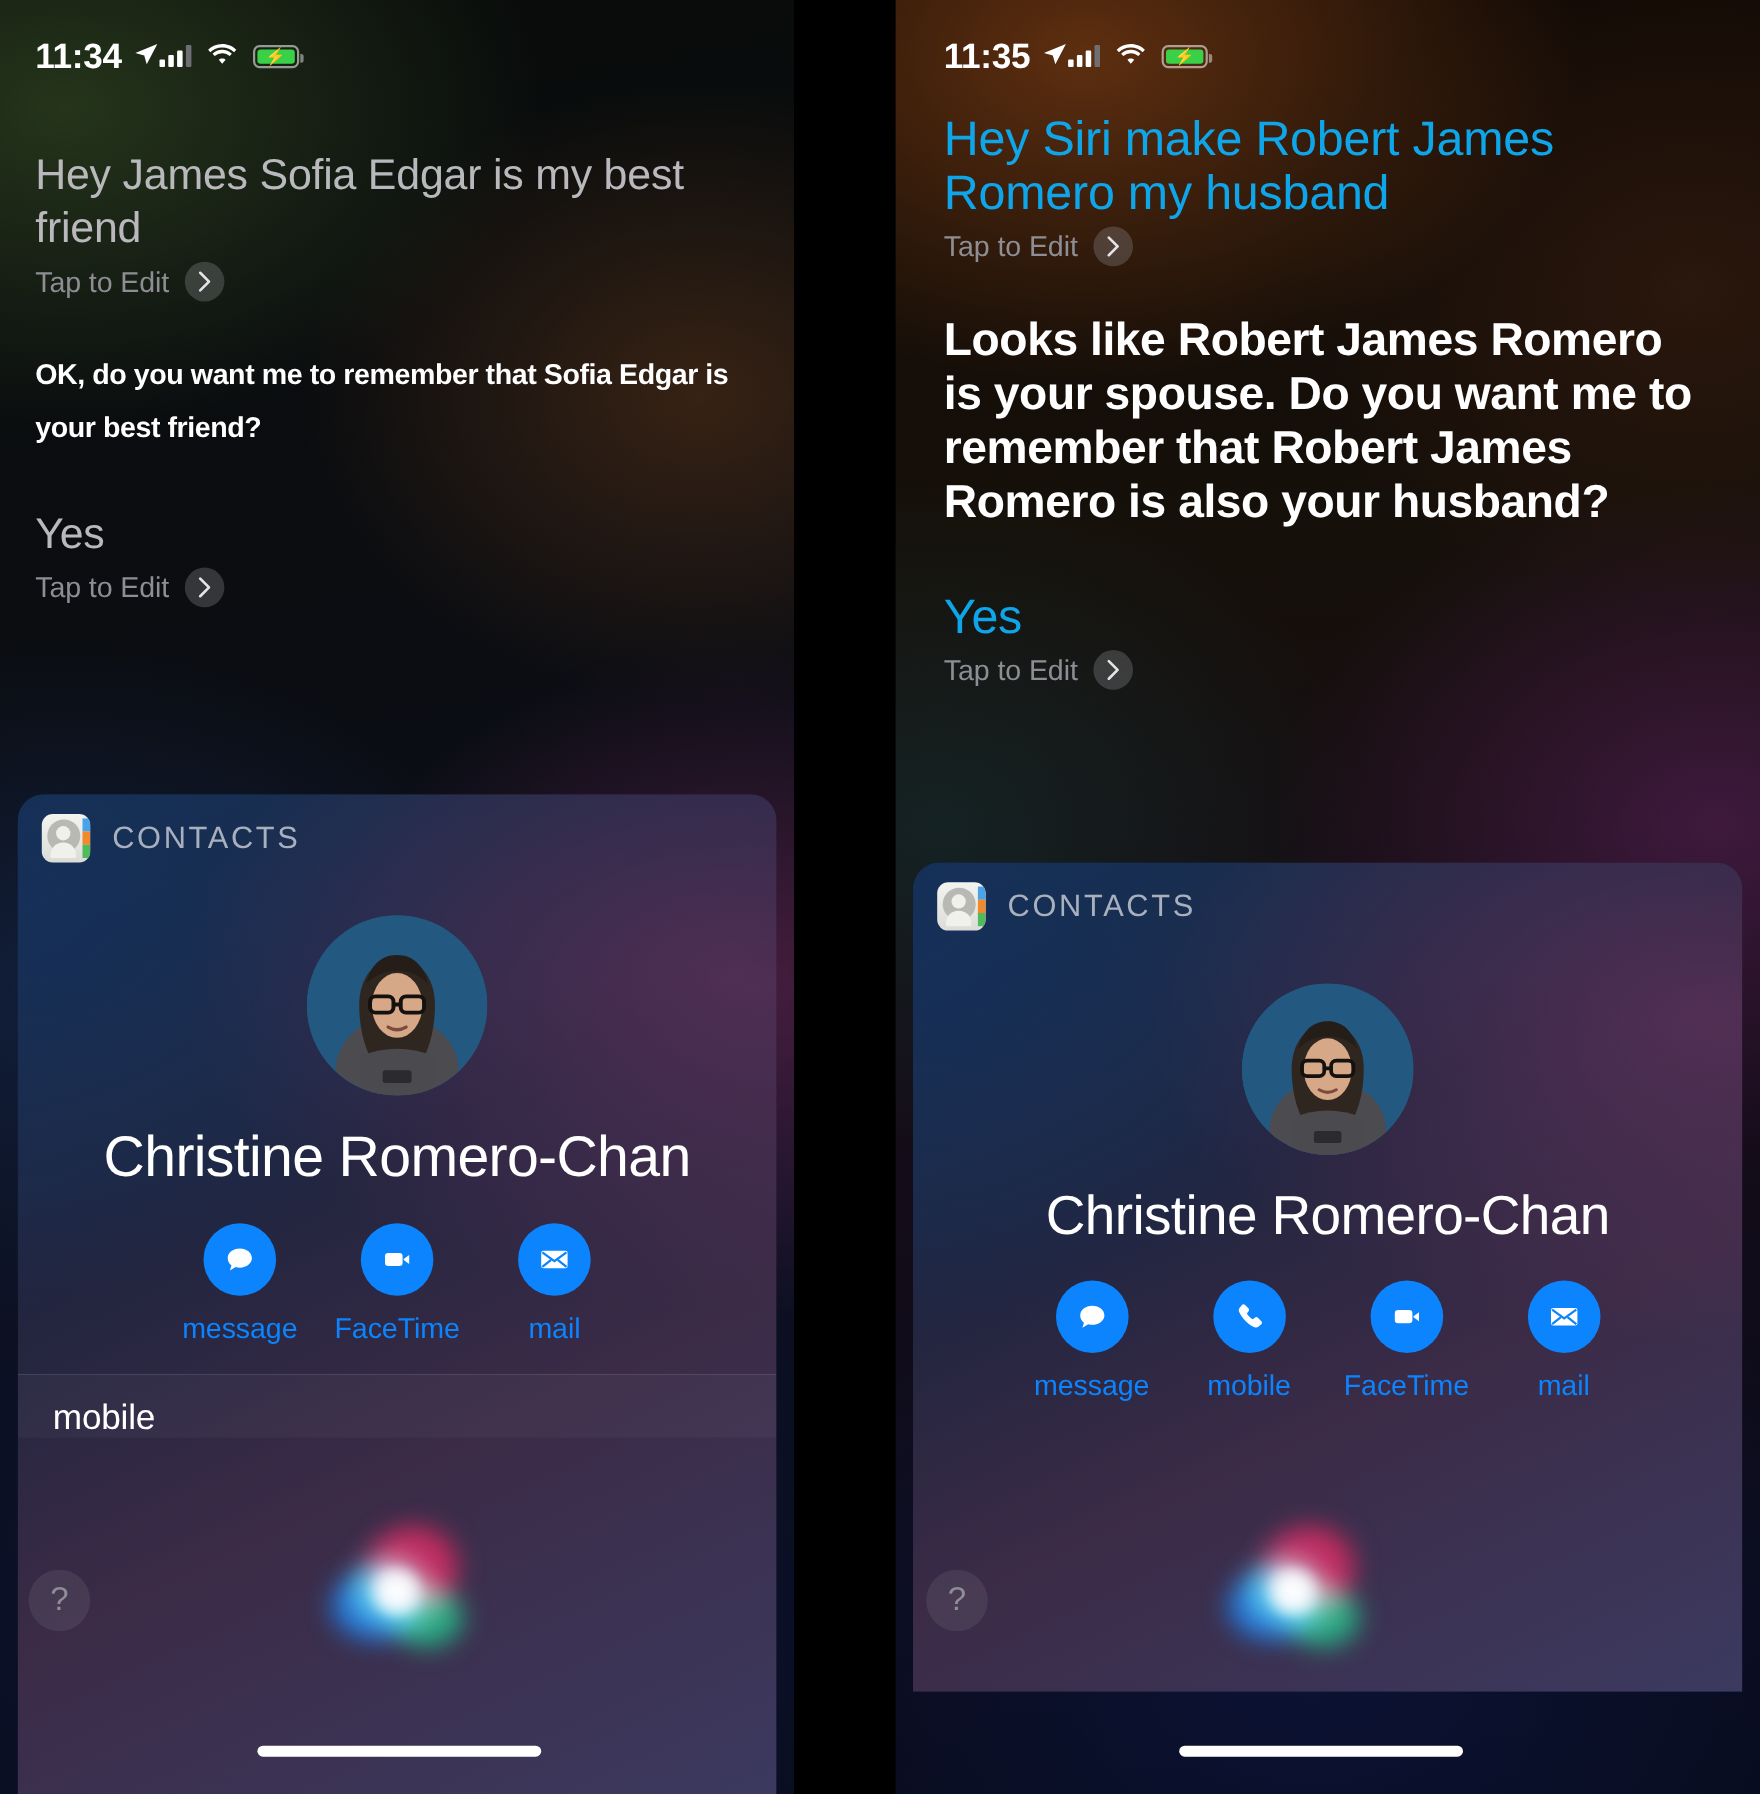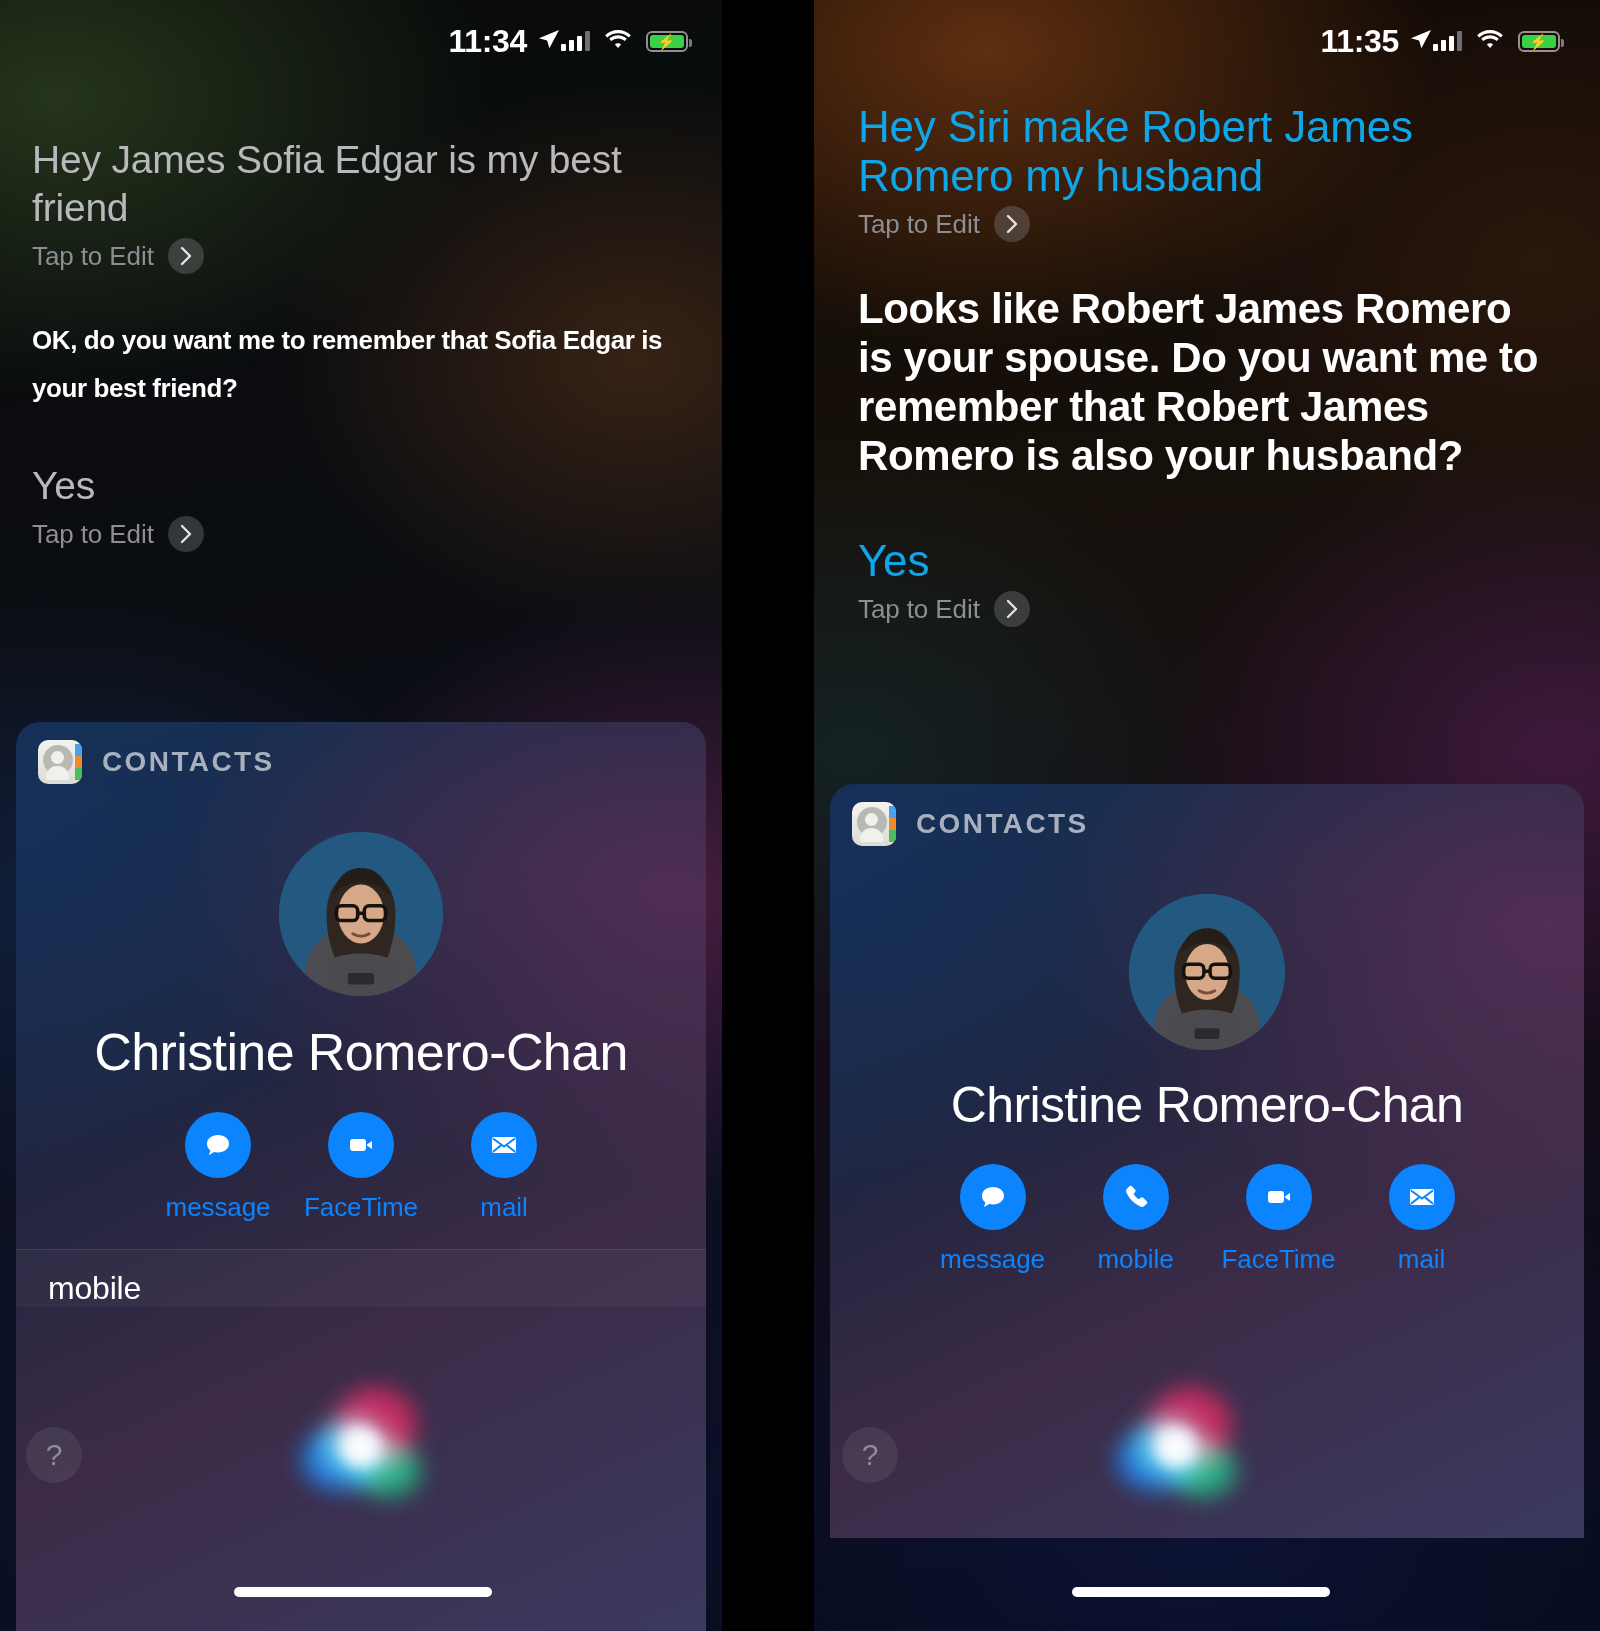--- a/index.html
+++ b/index.html
@@ -33,22 +33,22 @@
       radial-gradient(640px 430px at 22% 3%,  rgba(126,62,20,0.70), transparent 70%),
       radial-gradient(520px 420px at 92% 16%, rgba(60,30,16,0.55), transparent 70%),
       radial-gradient(560px 430px at 95% 46%, rgba(96,34,96,0.55), transparent 72%),
       radial-gradient(540px 430px at 5% 46%,  rgba(20,58,58,0.45), transparent 72%),
       radial-gradient(720px 540px at 48% 92%, rgba(12,20,56,0.88), transparent 75%),
       linear-gradient(175deg,#120a05 0%, #16100a 30%, #140c18 62%, #070b1c 100%);
   }
 
   
   .statusbar {
-    position:absolute; top:2px; left:0; right:0; height:78px;
-    display:flex; align-items:center; justify-content:flex-end;
+    position:absolute; top:12px; left:0; right:0; height:78px;
+    display:flex; align-items:center; justify-content:flex-start;
     padding:0 34px 0 32px; z-index:5;
   }
   .sb-left { display:flex; align-items:center; gap:10px; }
   .sb-time { color:#fff; font-size:32px; font-weight:600; letter-spacing:-0.3px; }
   .loc-arrow { display:block; }
   .sb-right { display:flex; align-items:center; gap:14px; }
   .bars { display:flex; align-items:flex-end; gap:3px; height:20px; }
   .bars i { display:block; width:5px; background:#fff; border-radius:1px; }
   .bars i:nth-child(1){ height:7px; }
   .bars i:nth-child(2){ height:11px; }
@@ -106,21 +106,21 @@
   .contacts-icon .head { position:absolute; left:13px; top:11px; width:13px; height:13px;
                          border-radius:50%; background:#f0f0ec; }
   .contacts-icon .body { position:absolute; left:8px; top:26px; width:23px; height:14px;
                          border-radius:11px 11px 0 0; background:#f0f0ec; }
   .contacts-icon .tabs { position:absolute; right:0; top:4px; width:7px; bottom:4px;
                          display:flex; flex-direction:column; }
   .contacts-icon .tabs span { flex:1; }
   .contacts-icon .tabs span:nth-child(1){ background:#4aa3e8; }
   .contacts-icon .tabs span:nth-child(2){ background:#f08a2a; }
   .contacts-icon .tabs span:nth-child(3){ background:#4fbb5a; }
-  .card-title { color:#a9b0bd; font-size:28px; letter-spacing:2.4px; font-weight:700; }
+  .card-title { color:#a9b0bd; font-size:28px; letter-spacing:2.4px; font-weight:400; }
 
   .avatar { margin:48px auto 0; border-radius:50%; overflow:hidden;
             background:#23557d; position:relative; }
   .avatar.l { width:164px; height:164px; }
   .avatar.r { width:156px; height:156px; }
   .avatar svg { display:block; width:100%; height:100%; }
 
   .contact-name { text-align:center; color:#fff; font-weight:400; letter-spacing:-0.6px; }
   .contact-name.l { font-size:52px; margin-top:26px; }
   .contact-name.r { font-size:50px; margin-top:26px; }

